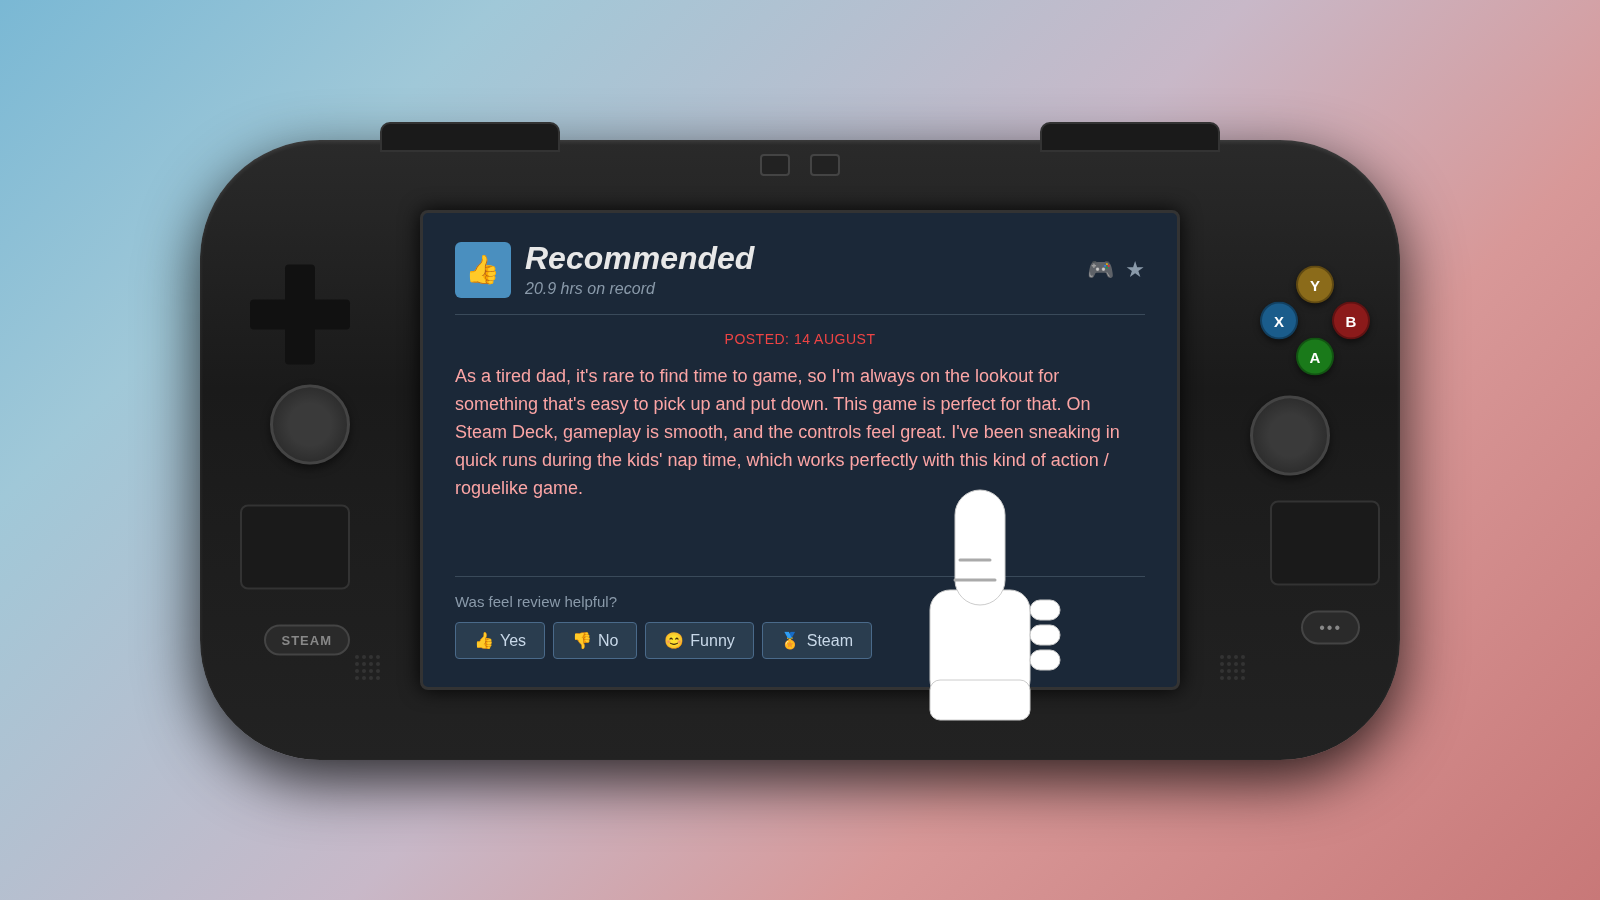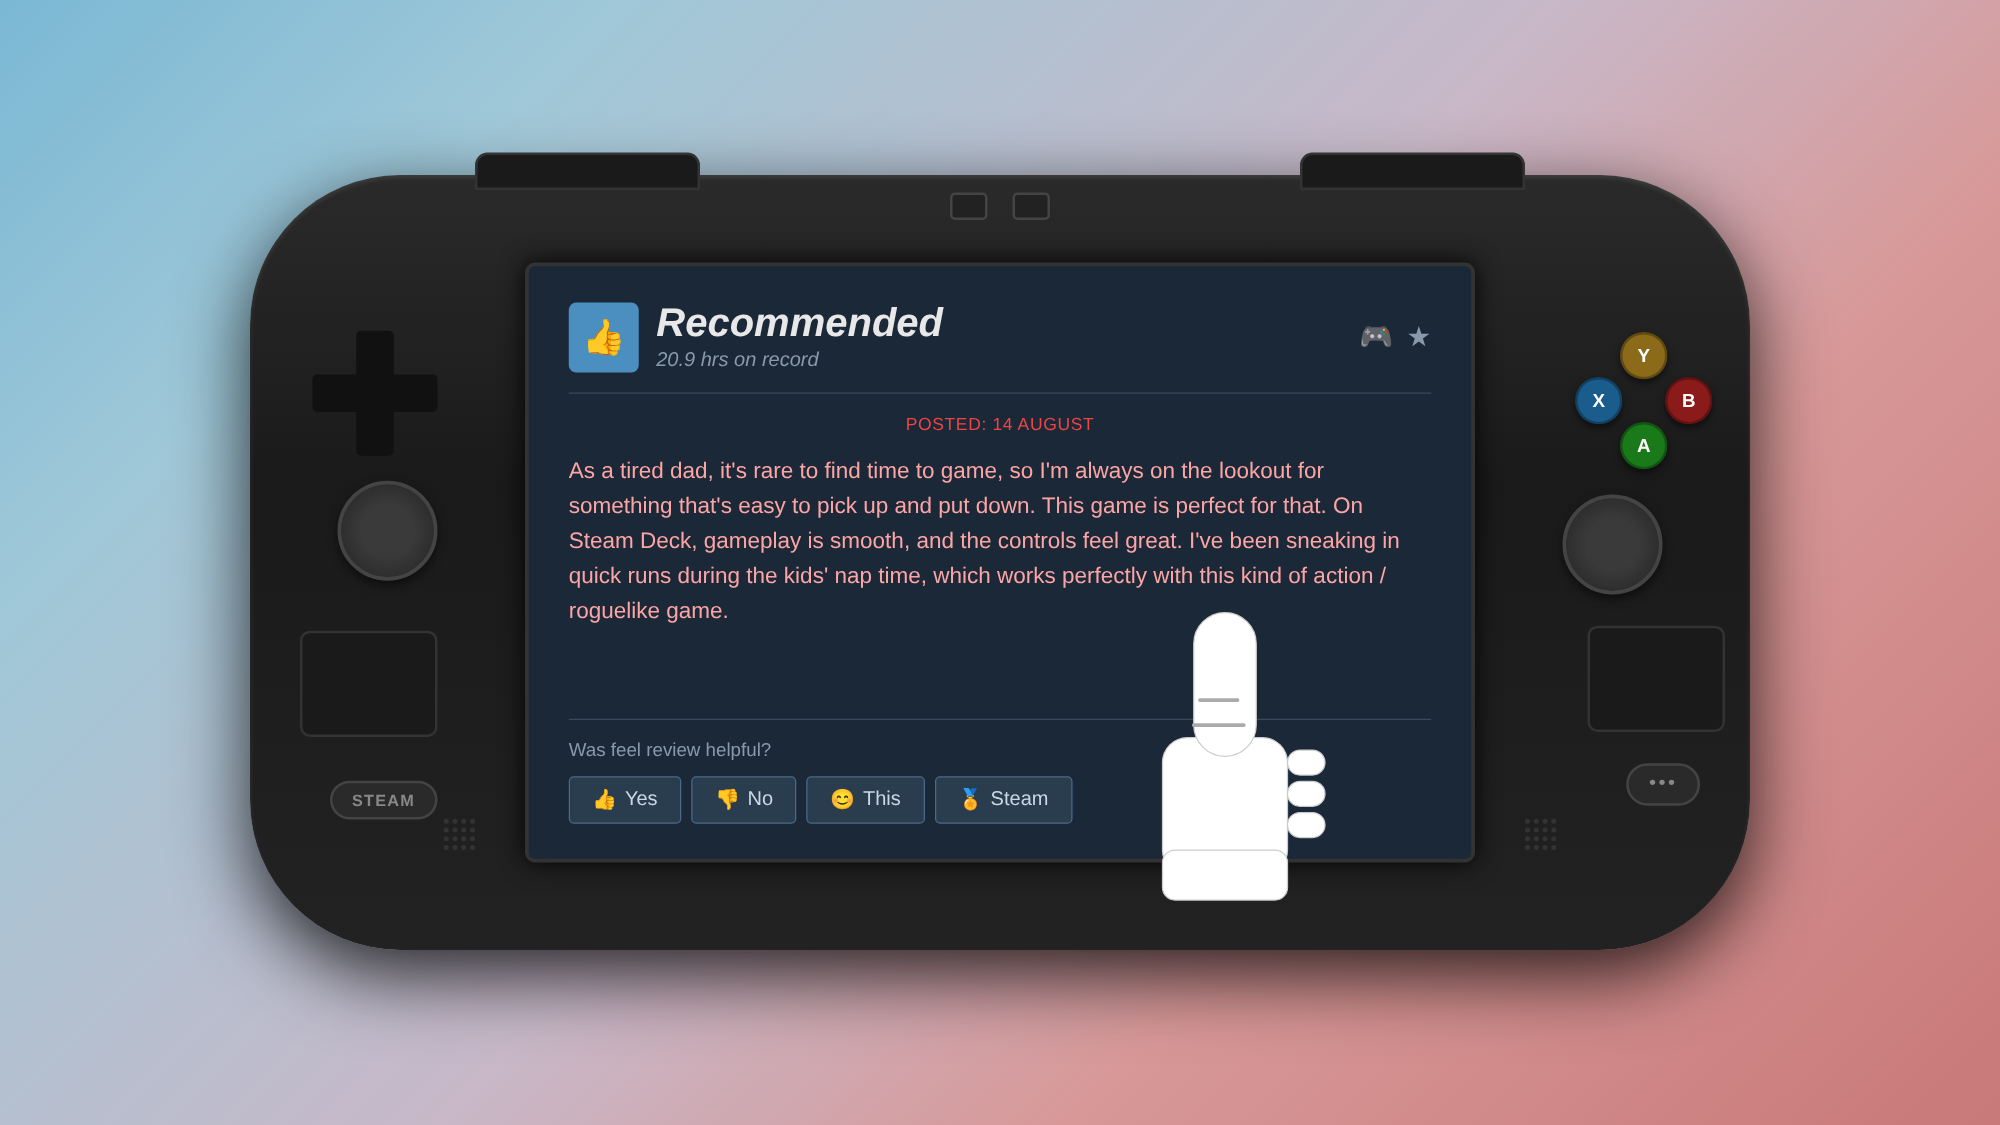--- a/index.html
+++ b/index.html
@@ -459,21 +459,21 @@
             <button class="helpful-btn">
               <span>👍</span>
               <span>Yes</span>
             </button>
             <button class="helpful-btn">
               <span>👎</span>
               <span>No</span>
             </button>
             <button class="helpful-btn">
               <span>😊</span>
-              <span>This</span>
+              <span>Funny</span>
             </button>
             <button class="helpful-btn">
               <span>🏅</span>
               <span>Steam</span>
             </button>
           </div>
         </div>
 
       </div>
     </div>

